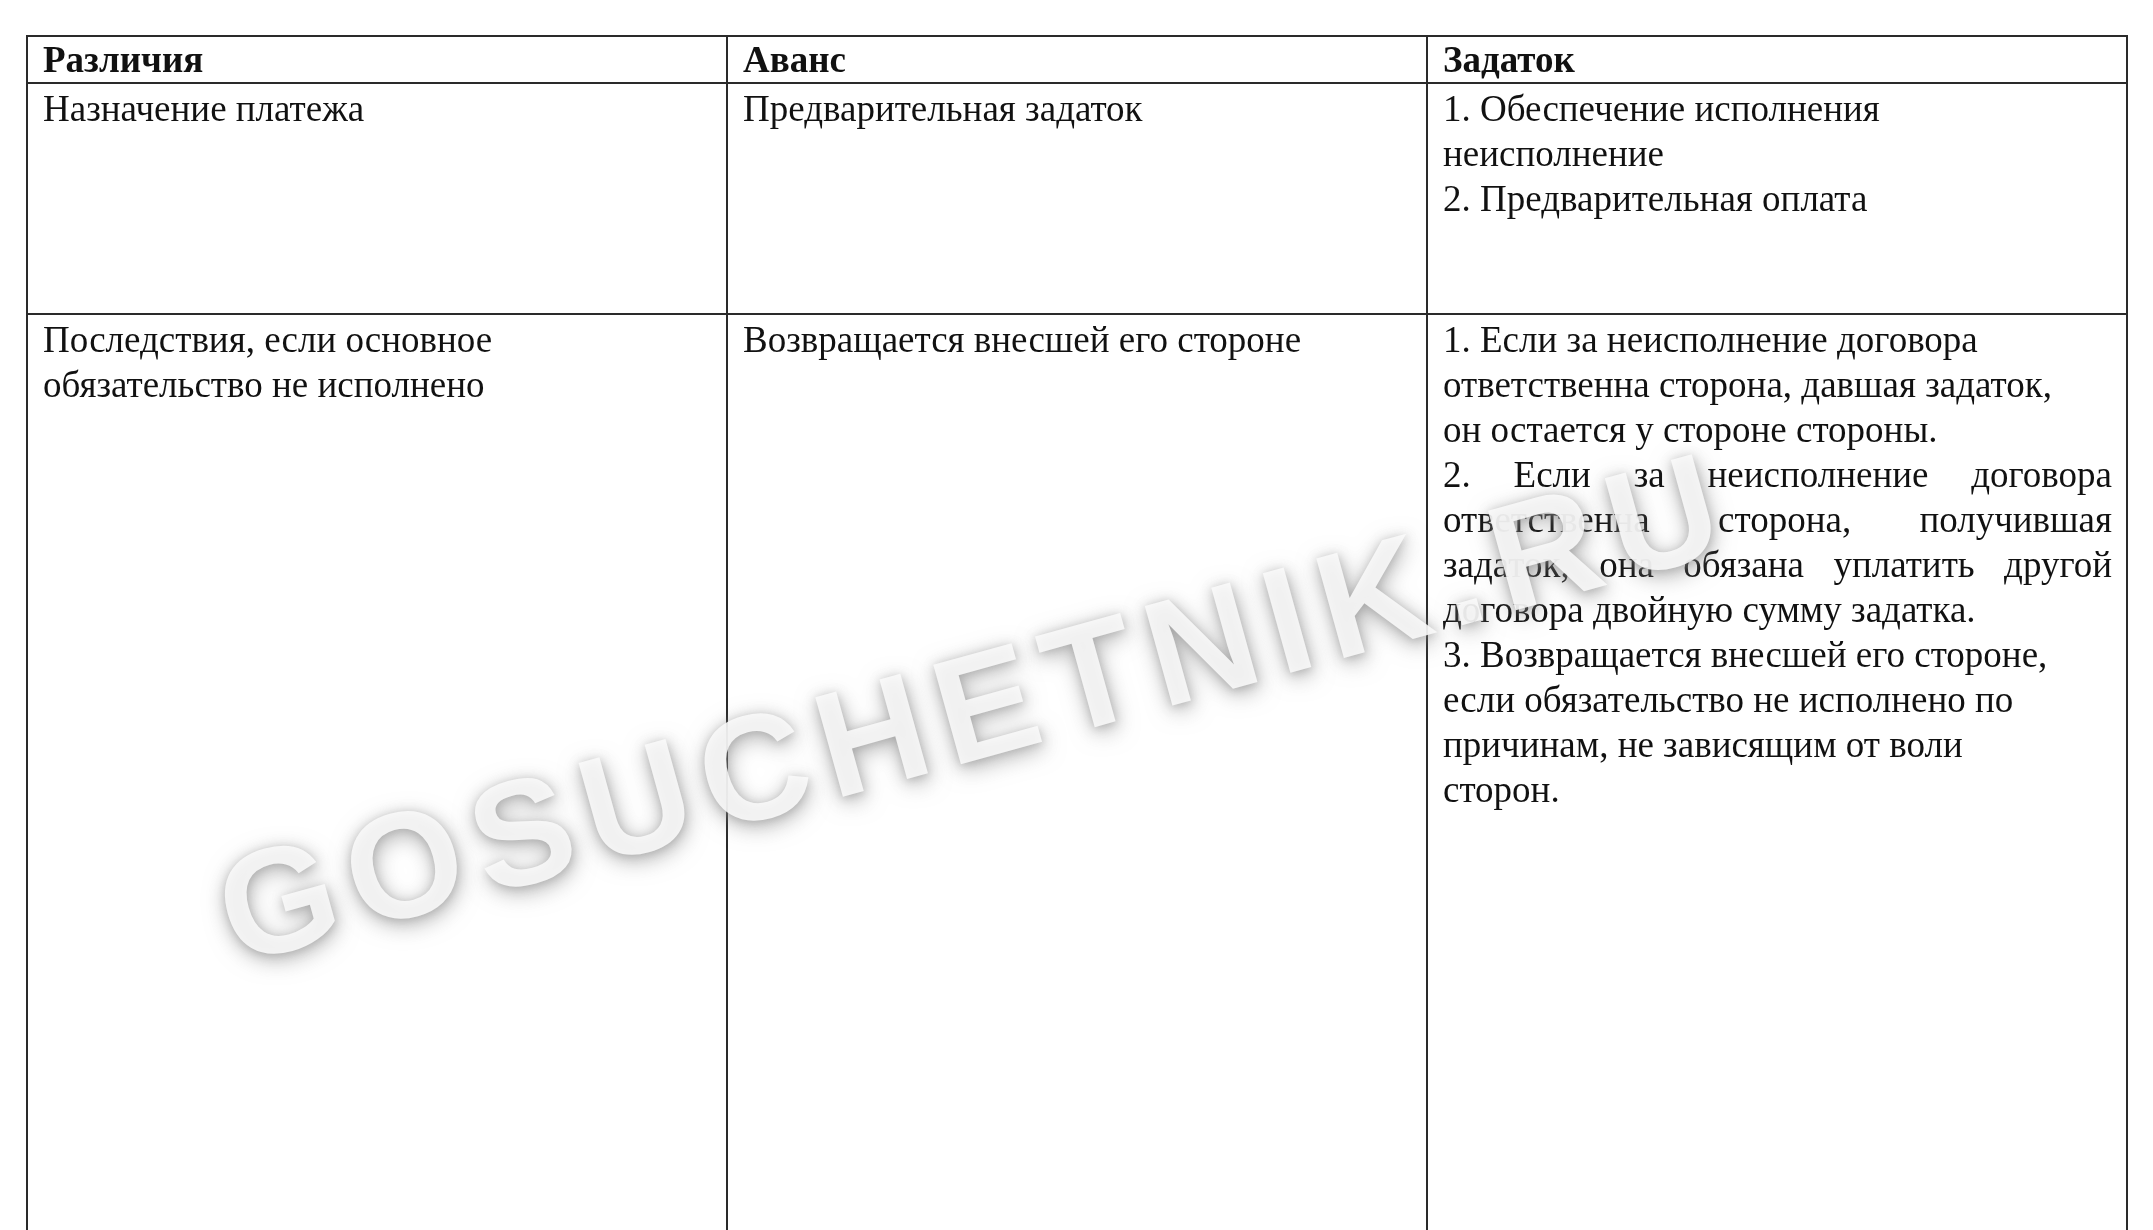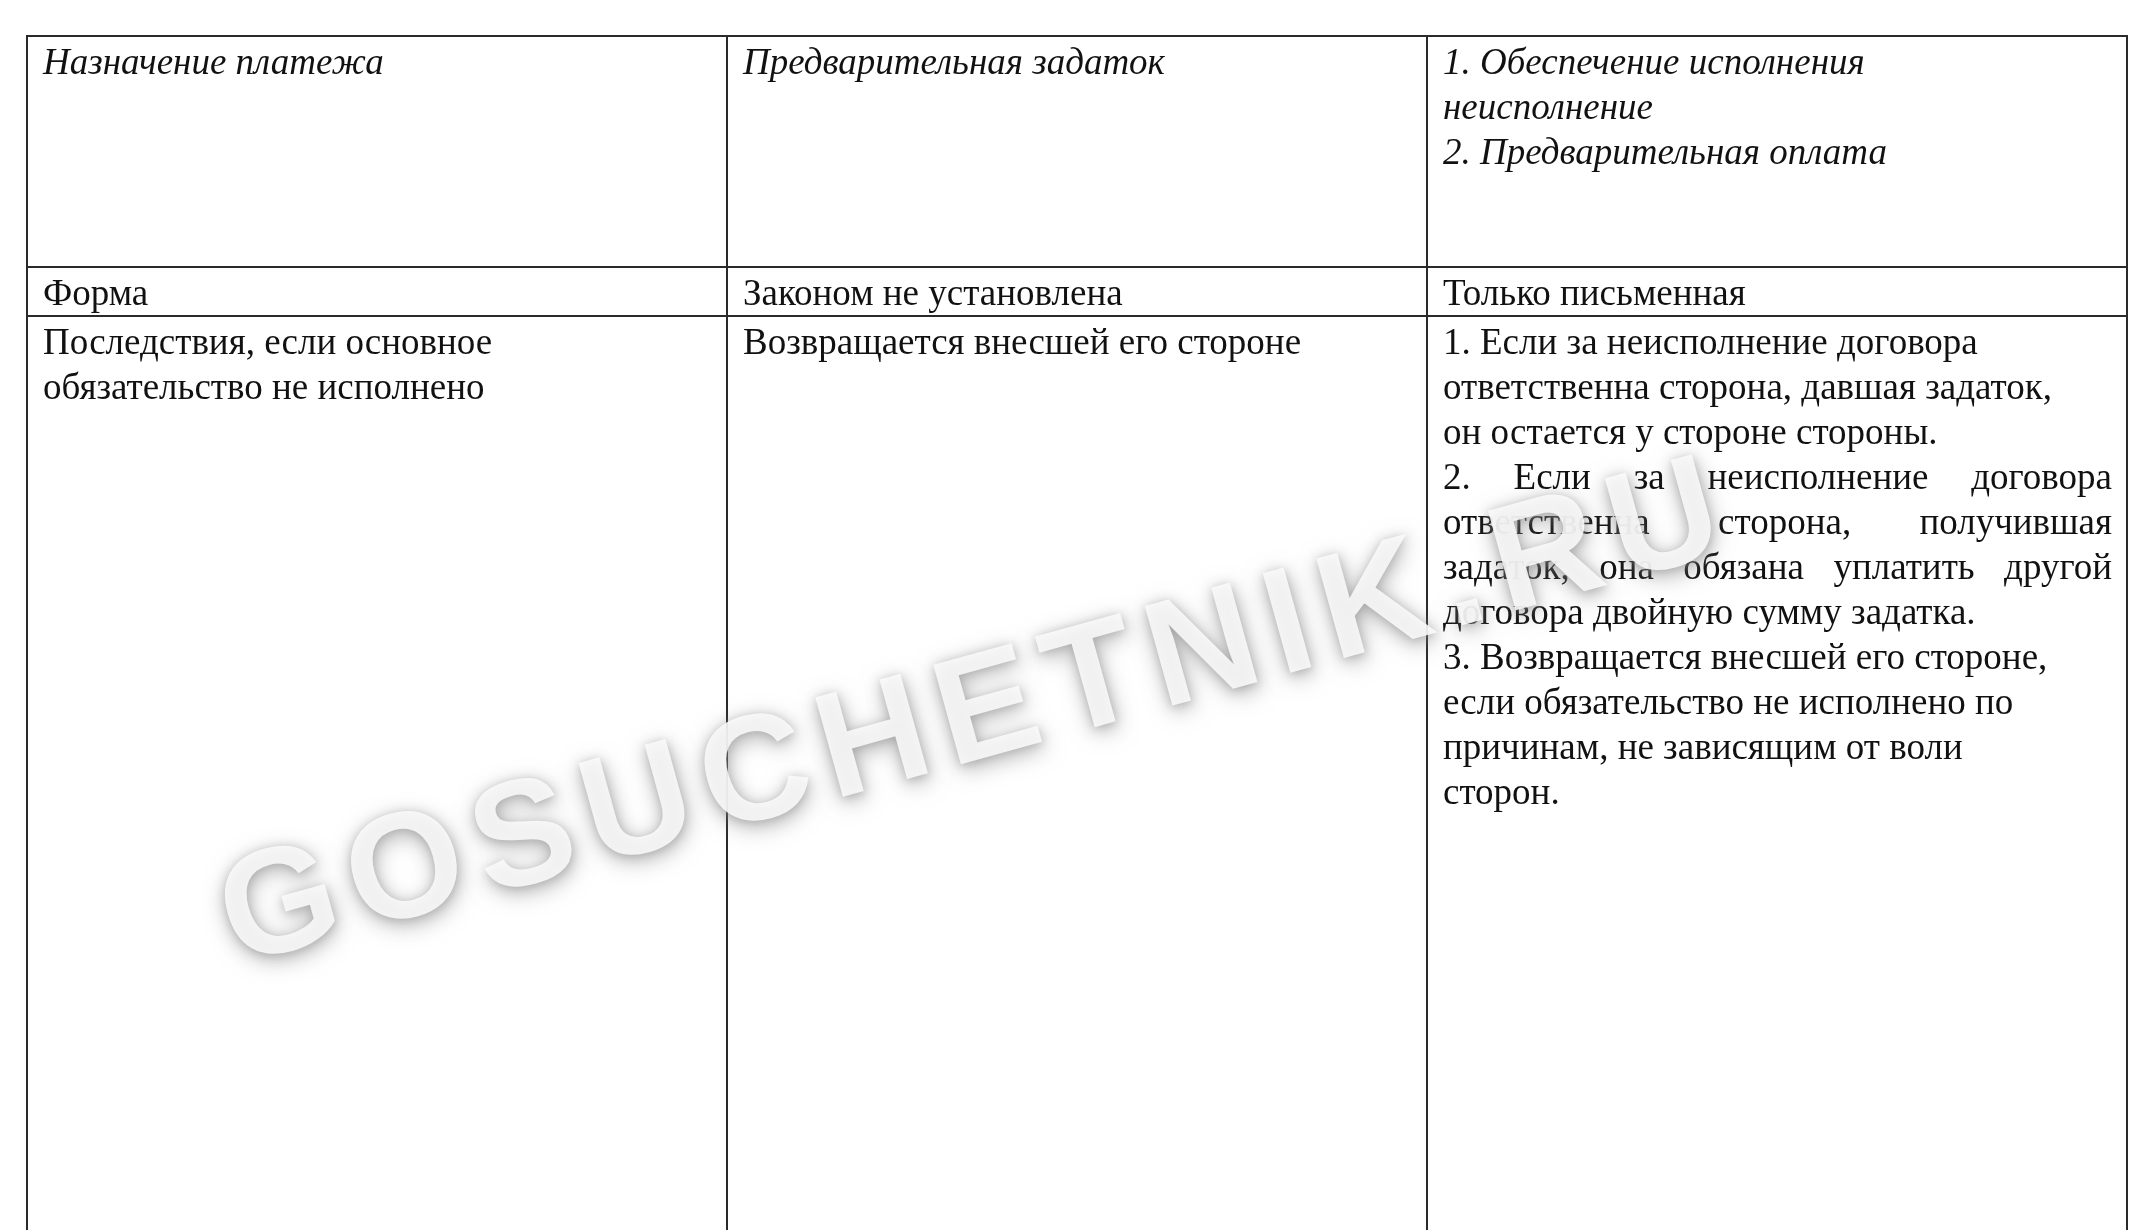--- a/index.html
+++ b/index.html
@@ -4,63 +4,57 @@
 <style>
   html, body { margin:0; padding:0; background:#ffffff; }
   body { width:2153px; height:1230px; position:relative; overflow:hidden;
          font-family:"Liberation Serif","DejaVu Serif",serif; color:#111; }
   .tbl { position:absolute; left:26px; top:35px; width:2100px; height:1164px;
          border-collapse:collapse; table-layout:fixed; }
   .tbl td, .tbl th { border:2px solid #2a2a2a; vertical-align:top; padding:2px 14px 0 15px;
          font-size:37px; line-height:45px; text-align:left; font-weight:normal; }
   .tbl th { font-weight:bold; padding-top:0; }
   .col { width:700px; }
-  .r0 { height:47px; } .r1 { height:231px;font-style:italic; } .r2 { height:49px; } .r3 { height:1007px; }
+  .r0 { height:47px; } .r1 { height:231px; } .r2 { height:49px; } .r3 { height:1007px; }
   .ln { display:block; white-space:nowrap; }
   .just { display:block; text-align:justify; text-align-last:justify; white-space:normal; }
   .watermark { position:absolute; left:282px; top:982px; transform-origin:0 100%;
     transform:rotate(-15.5deg) translateY(-100%);
     font-family:"Liberation Sans","DejaVu Sans",sans-serif; font-weight:bold;
     font-size:150px; letter-spacing:14px; line-height:1; white-space:nowrap;
     color:rgba(250,250,250,0.88);
     text-shadow: 0 6px 22px rgba(120,120,120,0.55), 0 2px 10px rgba(150,150,150,0.5);
     pointer-events:none; }
 </style>
 </head>
 <body>
 
 <table class="tbl">
   <colgroup>
       <col class="col">
       <col class="col">
       <col class="col">
     </colgroup>
   <tbody>
+      <tr class="r0">
+    <th>Различия</th>
+    <th>Аванс</th>
+    <th>Задаток</th>
+  </tr>
   <tr class="r1">
     <td>
       <span class="ln">Назначение платежа</span>
     </td>
     <td>
       <span class="ln">Предварительная задаток</span>
     </td>
     <td>
       <span class="ln">1. Обеспечение исполнения</span>
       <span class="ln">неисполнение</span>
       <span class="ln">2. Предварительная оплата</span>
-    </td>
-  </tr>
-  <tr class="r2">
-    <td>
-      <span class="ln">Форма</span>
-    </td>
-    <td>
-      <span class="ln">Законом не установлена</span>
-    </td>
-    <td>
-      <span class="ln">Только письменная</span>
     </td>
   </tr>
   <tr class="r3">
     <td>
       <span class="ln">Последствия, если основное</span>
       <span class="ln">обязательство не исполнено</span>
     </td>
     <td>
       <span class="ln">Возвращается внесшей его стороне</span>
     </td>

